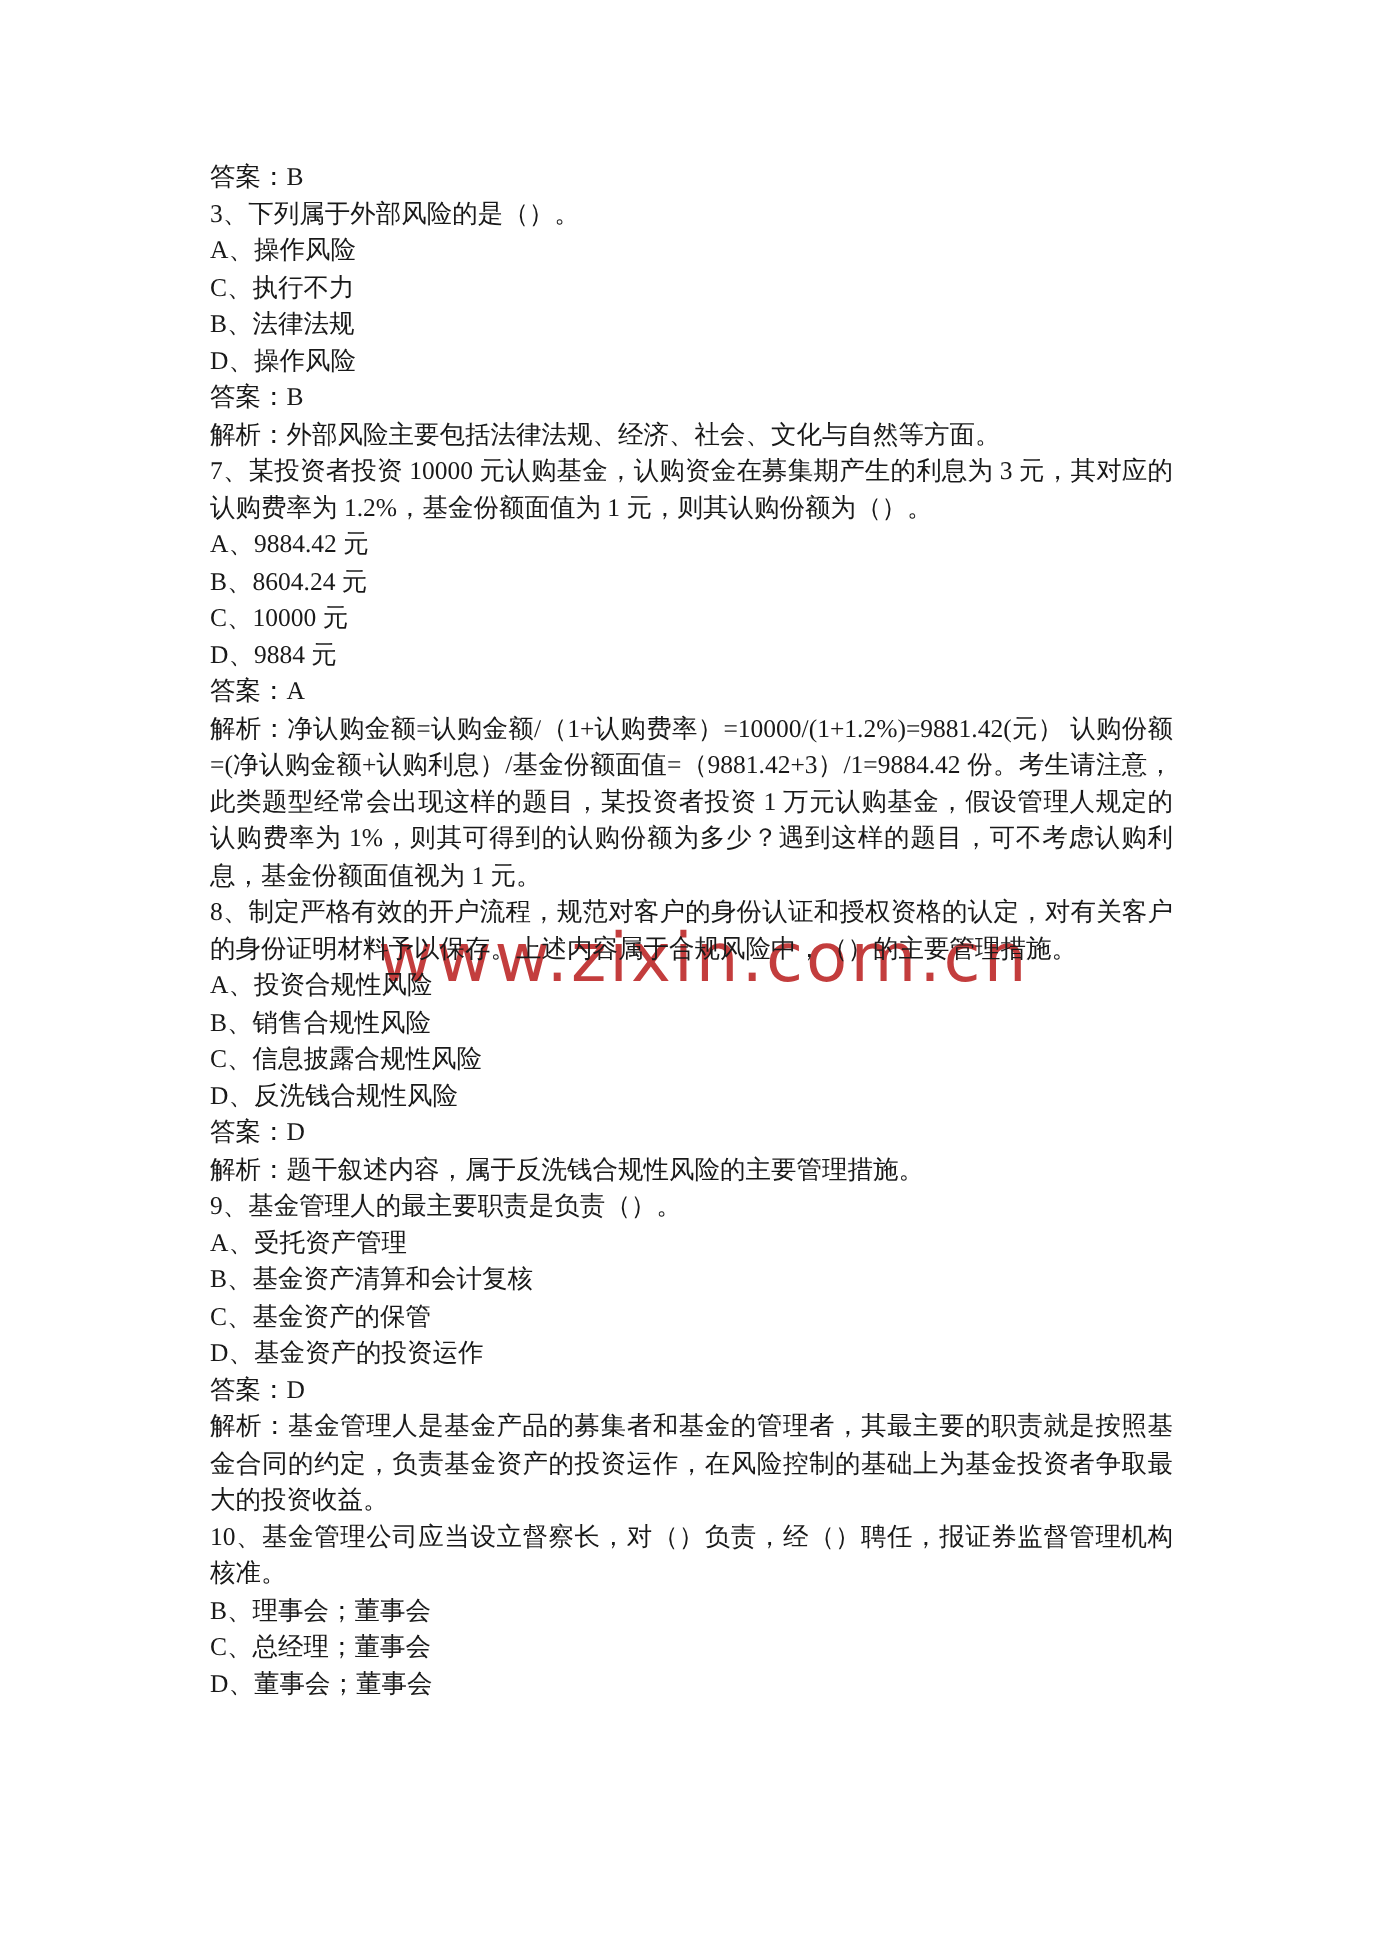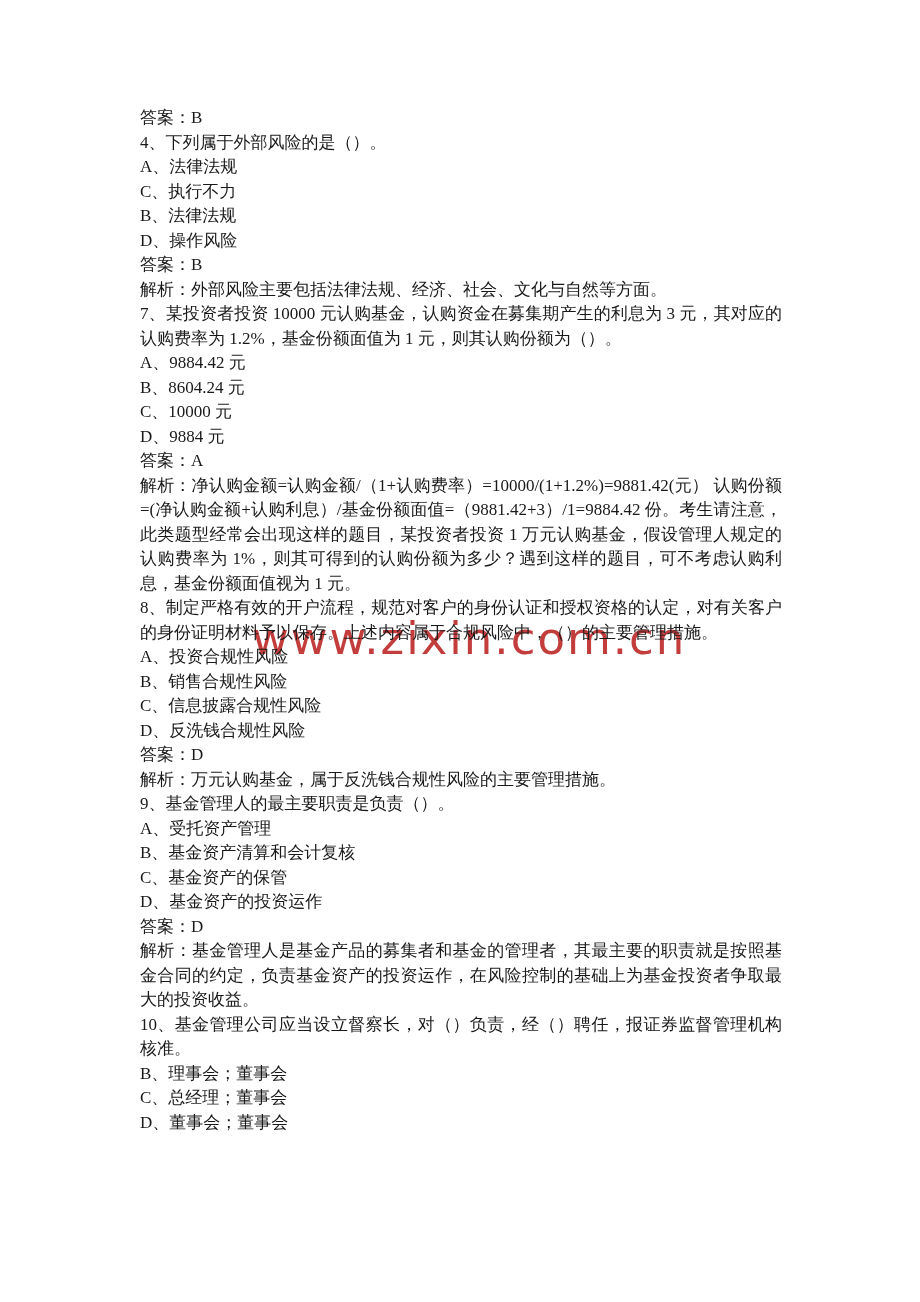--- a/index.html
+++ b/index.html
@@ -50,22 +50,22 @@
 
 <div class="page">
 
   <div class="watermark">www.zixin.com.cn</div>
 
   <div class="content">
 
     <p>答案：B</p>
 
     <div>
-      <p>4、下列属于外部风险的是（）。</p>
-      <p>A、法律法规</p>
+      <p>3、下列属于外部风险的是（）。</p>
+      <p>A、操作风险</p>
       <p>C、执行不力</p>
       <p>B、法律法规</p>
       <p>D、操作风险</p>
       <p>答案：B</p>
       <p>解析：外部风险主要包括法律法规、经济、社会、文化与自然等方面。</p>
     </div>
 
     <div>
       <p>7、某投资者投资 10000 元认购基金，认购资金在募集期产生的利息为 3 元，其对应的认购费率为 1.2%，基金份额面值为 1 元，则其认购份额为（）。</p>
       <p>A、9884.42 元</p>
@@ -76,21 +76,21 @@
       <p>解析：净认购金额=认购金额/（1+认购费率）=10000/(1+1.2%)=9881.42(元） 认购份额=(净认购金额+认购利息）/基金份额面值=（9881.42+3）/1=9884.42 份。考生请注意，此类题型经常会出现这样的题目，某投资者投资 1 万元认购基金，假设管理人规定的认购费率为 1%，则其可得到的认购份额为多少？遇到这样的题目，可不考虑认购利息，基金份额面值视为 1 元。</p>
     </div>
 
     <div>
       <p>8、制定严格有效的开户流程，规范对客户的身份认证和授权资格的认定，对有关客户的身份证明材料予以保存。上述内容属于合规风险中，（）的主要管理措施。</p>
       <p>A、投资合规性风险</p>
       <p>B、销售合规性风险</p>
       <p>C、信息披露合规性风险</p>
       <p>D、反洗钱合规性风险</p>
       <p>答案：D</p>
-      <p>解析：万元认购基金，属于反洗钱合规性风险的主要管理措施。</p>
+      <p>解析：题干叙述内容，属于反洗钱合规性风险的主要管理措施。</p>
     </div>
 
     <div>
       <p>9、基金管理人的最主要职责是负责（）。</p>
       <p>A、受托资产管理</p>
       <p>B、基金资产清算和会计复核</p>
       <p>C、基金资产的保管</p>
       <p>D、基金资产的投资运作</p>
       <p>答案：D</p>
       <p>解析：基金管理人是基金产品的募集者和基金的管理者，其最主要的职责就是按照基金合同的约定，负责基金资产的投资运作，在风险控制的基础上为基金投资者争取最大的投资收益。</p>

